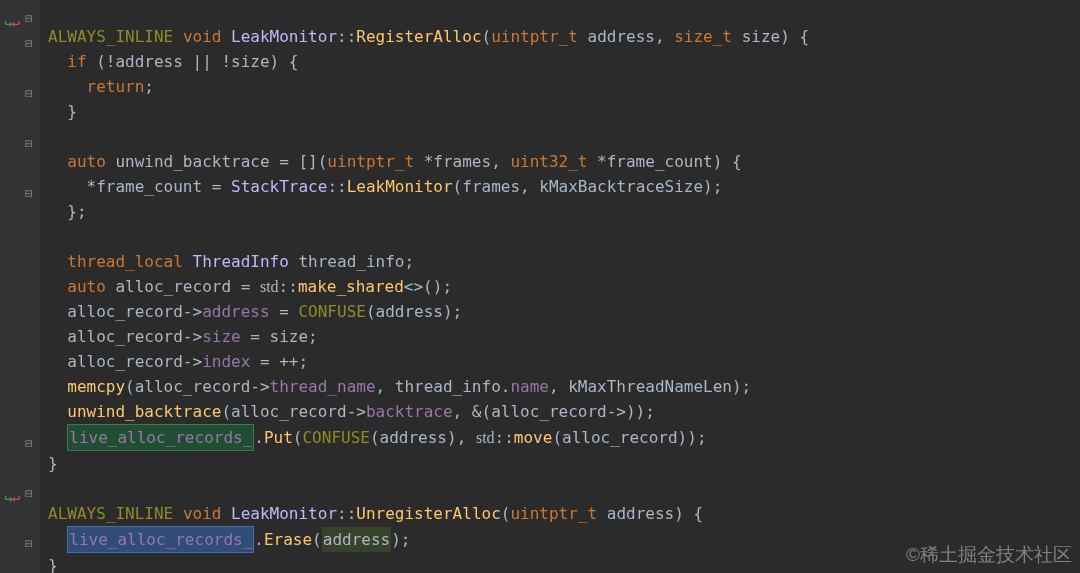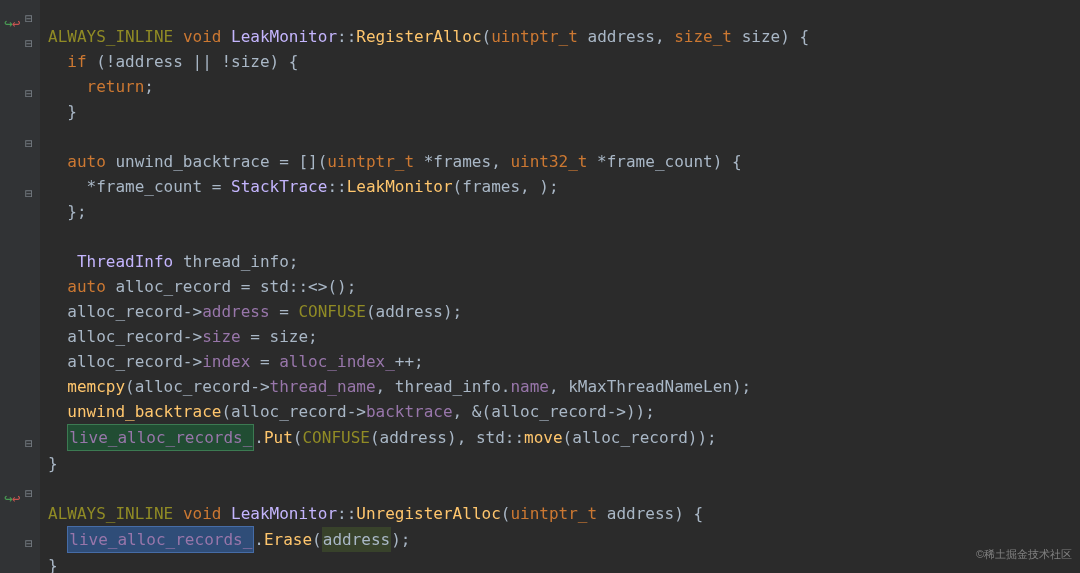--- a/index.html
+++ b/index.html
@@ -53,41 +53,41 @@
   }
   .vcs-red { color: #c75450; }
   
   .kw   { color: #cc7832; }       
   .cls  { color: #c4b5fd; }
   .fn   { color: #ffc66d; }       
   .macro{ color: #908b25; }       
   .var  { color: #a9b7c6; }       
   .field{ color: #9876aa; }
   .punc { color: #a9b7c6; }
-  .ns   { color: #a9b7c6; }
+  .ns   { color: #a9b7c6; font-family: Liberation Serif, serif; }
   .hl-green {
     background: #214d33;
     border: 1px solid #3c7a52;
     padding: 0 1px;
   }
   .hl-blue {
     background: #2f4d78;
     border: 1px solid #466ca6;
     padding: 0 1px;
   }
   .hl-param {
     background: #38422b;
     padding: 0 1px;
   }
   .watermark {
     position: absolute;
     right: 8px;
     bottom: 6px;
     font-family: -apple-system, "Helvetica Neue", Arial, sans-serif;
-    font-size: 11px;
+    font-size: 19px;
     color: #8f8f8f;
     opacity: 0.85;
   }
 </style>
 </head>
 <body>
 
 <div class="editor">
   <div class="gutter">
     <span class="vcs-mark" style="top:11px">↪</span>
@@ -111,35 +111,35 @@
     <div class="line"><span class="punc">  </span><span class="kw">if</span><span class="punc"> (!</span><span class="var">address</span><span class="punc"> || !</span><span class="var">size</span><span class="punc">) {</span></div>
 
     <div class="line"><span class="punc">    </span><span class="kw">return</span><span class="punc">;</span></div>
 
     <div class="line"><span class="punc">  }</span></div>
 
     <div class="line"><span class="punc"> </span></div>
 
     <div class="line"><span class="punc">  </span><span class="kw">auto</span><span class="punc"> </span><span class="var">unwind_backtrace</span><span class="punc"> = [](</span><span class="kw">uintptr_t</span><span class="punc"> *</span><span class="var">frames</span><span class="punc">, </span><span class="kw">uint32_t</span><span class="punc"> *</span><span class="var">frame_count</span><span class="punc">) {</span></div>
 
-    <div class="line"><span class="punc">    *</span><span class="var">frame_count</span><span class="punc"> = </span><span class="cls">StackTrace</span><span class="punc">::</span><span class="fn">LeakMonitor</span><span class="punc">(</span><span class="var">frames</span><span class="punc">, </span><span class="punc">);</span></div>
+    <div class="line"><span class="punc">    *</span><span class="var">frame_count</span><span class="punc"> = </span><span class="cls">StackTrace</span><span class="punc">::</span><span class="fn">LeakMonitor</span><span class="punc">(</span><span class="var">frames</span><span class="punc">, </span><span class="var">kMaxBacktraceSize</span><span class="punc">);</span></div>
 
     <div class="line"><span class="punc">  };</span></div>
 
     <div class="line"><span class="punc"> </span></div>
 
-    <div class="line"><span class="punc">  </span><span class="punc"> </span><span class="cls">ThreadInfo</span><span class="punc"> </span><span class="var">thread_info</span><span class="punc">;</span></div>
+    <div class="line"><span class="punc">  </span><span class="kw">thread_local</span><span class="punc"> </span><span class="cls">ThreadInfo</span><span class="punc"> </span><span class="var">thread_info</span><span class="punc">;</span></div>
 
-    <div class="line"><span class="punc">  </span><span class="kw">auto</span><span class="punc"> </span><span class="var">alloc_record</span><span class="punc"> = </span><span class="ns">std</span><span class="punc">::</span><span class="punc">&lt;</span><span class="punc">&gt;();</span></div>
+    <div class="line"><span class="punc">  </span><span class="kw">auto</span><span class="punc"> </span><span class="var">alloc_record</span><span class="punc"> = </span><span class="ns">std</span><span class="punc">::</span><span class="fn">make_shared</span><span class="punc">&lt;</span><span class="punc">&gt;();</span></div>
 
     <div class="line"><span class="punc">  </span><span class="var">alloc_record</span><span class="punc">-&gt;</span><span class="field">address</span><span class="punc"> = </span><span class="macro">CONFUSE</span><span class="punc">(</span><span class="var">address</span><span class="punc">);</span></div>
 
     <div class="line"><span class="punc">  </span><span class="var">alloc_record</span><span class="punc">-&gt;</span><span class="field">size</span><span class="punc"> = </span><span class="var">size</span><span class="punc">;</span></div>
 
-    <div class="line"><span class="punc">  </span><span class="var">alloc_record</span><span class="punc">-&gt;</span><span class="field">index</span><span class="punc"> = </span><span class="field">alloc_index_</span><span class="punc">++;</span></div>
+    <div class="line"><span class="punc">  </span><span class="var">alloc_record</span><span class="punc">-&gt;</span><span class="field">index</span><span class="punc"> = </span><span class="punc">++;</span></div>
 
     <div class="line"><span class="punc">  </span><span class="fn">memcpy</span><span class="punc">(</span><span class="var">alloc_record</span><span class="punc">-&gt;</span><span class="field">thread_name</span><span class="punc">, </span><span class="var">thread_info</span><span class="punc">.</span><span class="field">name</span><span class="punc">, </span><span class="var">kMaxThreadNameLen</span><span class="punc">);</span></div>
 
     <div class="line"><span class="punc">  </span><span class="fn">unwind_backtrace</span><span class="punc">(</span><span class="var">alloc_record</span><span class="punc">-&gt;</span><span class="field">backtrace</span><span class="punc">, &amp;(</span><span class="var">alloc_record</span><span class="punc">-&gt;</span><span class="punc">));</span></div>
 
     <div class="line"><span class="punc">  </span><span class="field hl-green">live_alloc_records_</span><span class="punc">.</span><span class="fn">Put</span><span class="punc">(</span><span class="macro">CONFUSE</span><span class="punc">(</span><span class="var">address</span><span class="punc">), </span><span class="ns">std</span><span class="punc">::</span><span class="fn">move</span><span class="punc">(</span><span class="var">alloc_record</span><span class="punc">));</span></div>
 
     <div class="line"><span class="punc">}</span></div>
 
     <div class="line"><span class="punc"> </span></div>

